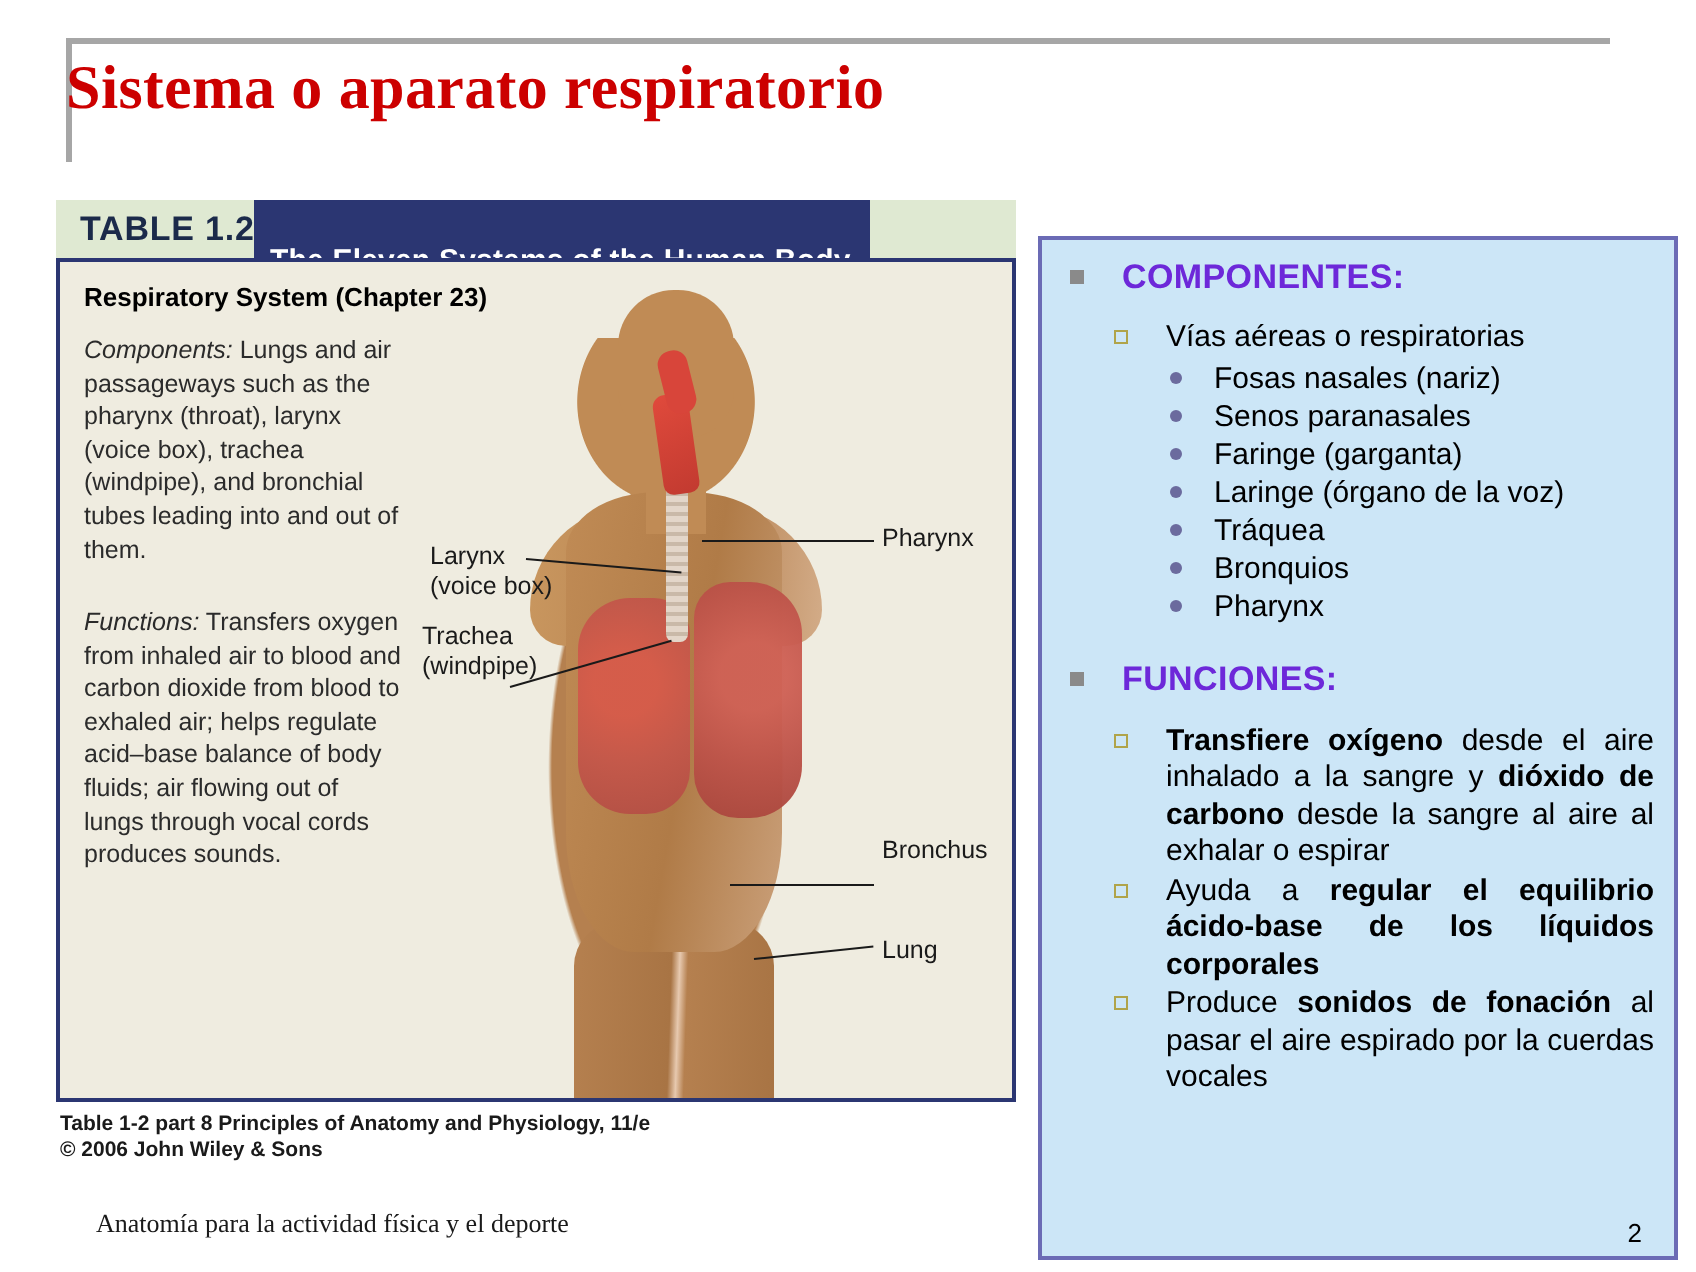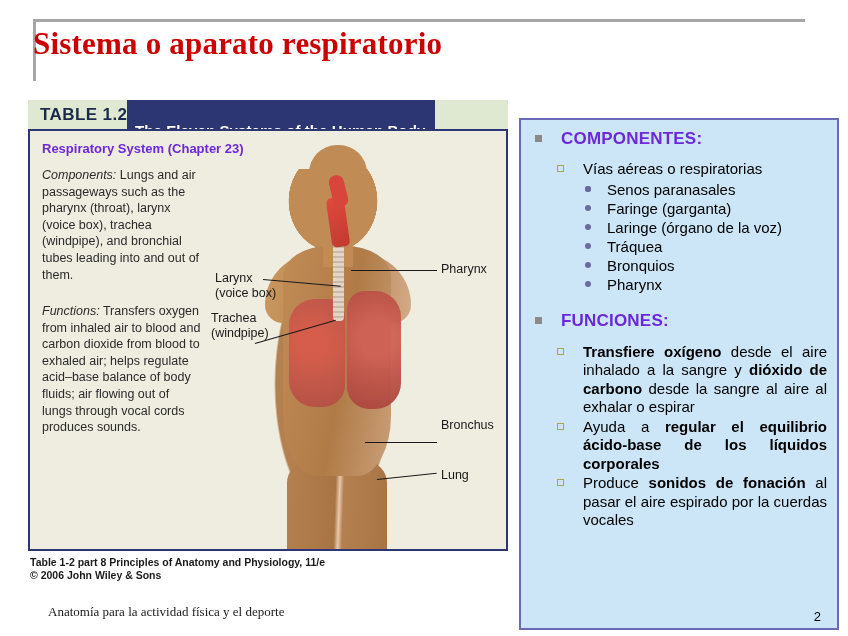--- a/index.html
+++ b/index.html
@@ -93,21 +93,21 @@
     border: 2px solid #2b3672;
     box-sizing: border-box;
     overflow: hidden;
   }
   #system-heading {
     position: absolute;
     left: 12px;
     top: 10px;
     font-size: 13px;
     font-weight: bold;
-    color: #6d28d9;
+    color: #000000;
     white-space: nowrap;
   }
   .fig-para {
     position: absolute;
     left: 12px;
     width: 160px;
     font-size: 12.5px;
     line-height: 16.6px;
     color: #2b2b2b;
   }
@@ -415,21 +415,21 @@
       <span class="marker"></span>
       <span>COMPONENTES:</span>
     </div>
 
     <div class="lvl2" id="componentes-sub">
       <span class="marker"></span>
       <span>Vías aéreas o respiratorias</span>
     </div>
 
     <div id="lista-vias">
-        <div class="lvl3"><span class="marker"></span></div>
+        <div class="lvl3"><span class="marker"></span><span>Fosas nasales (nariz)</span></div>
         <div class="lvl3"><span class="marker"></span><span>Senos paranasales</span></div>
         <div class="lvl3"><span class="marker"></span><span>Faringe (garganta)</span></div>
         <div class="lvl3"><span class="marker"></span><span>Laringe (órgano de la voz)</span></div>
         <div class="lvl3"><span class="marker"></span><span>Tráquea</span></div>
         <div class="lvl3"><span class="marker"></span><span>Bronquios</span></div>
         <div class="lvl3"><span class="marker"></span><span>Pharynx</span></div>
       </div>
   </div>
 
   <div class="lvl1" id="funciones-head">

